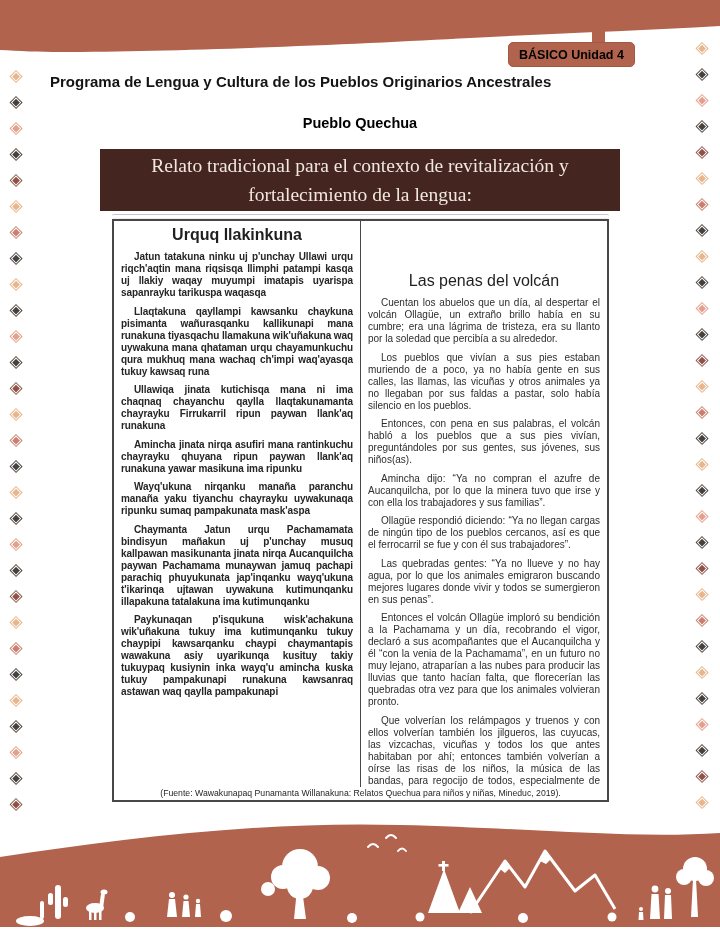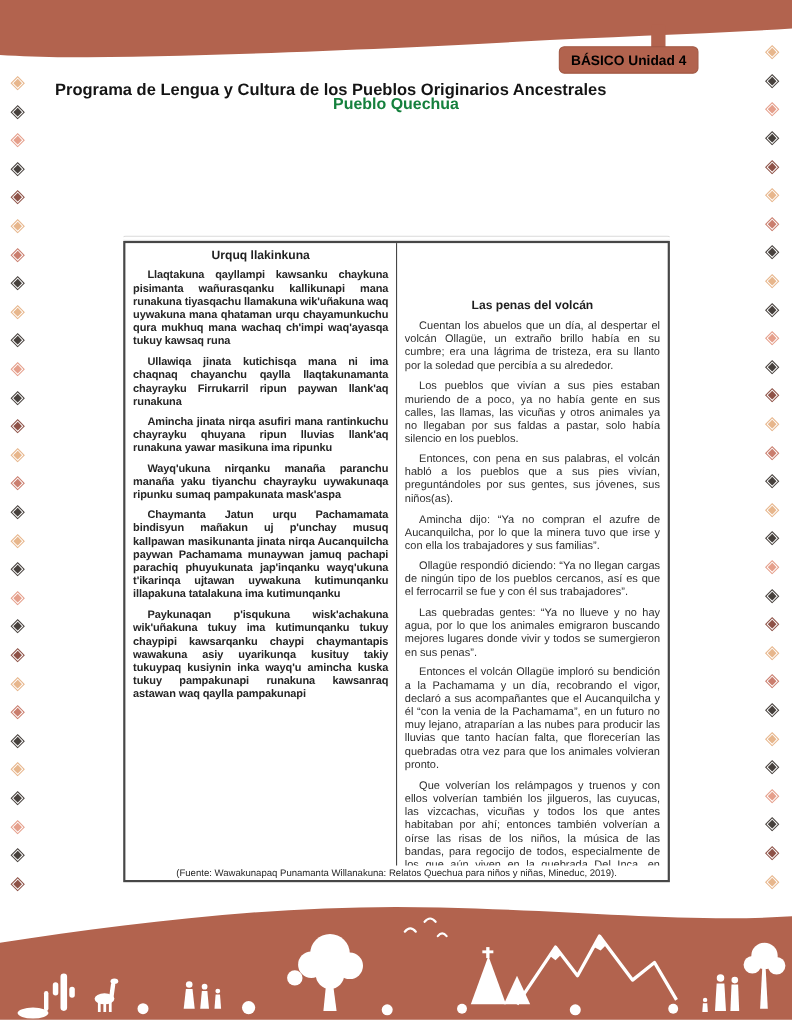--- a/index.html
+++ b/index.html
@@ -11,42 +11,42 @@
 
   
   .badge-tab{position:absolute;top:22px;left:592px;width:13px;height:24px;background:#b2634e;border-radius:3px;}
   .badge{position:absolute;top:42px;left:508px;width:127px;height:25px;background:#b2634e;
          border:1px solid #a15844;border-radius:5px;color:#000000;font-weight:bold;font-size:12.5px;
          display:flex;align-items:center;justify-content:center;box-sizing:border-box;}
 
   
   .title1{position:absolute;top:73px;left:50px;right:50px;
           font-size:15px;font-weight:bold;color:#141414;}
-  .title2{position:absolute;top:87px;left:50px;right:50px;text-align:center;
-          font-size:14.5px;font-weight:bold;color:#15803d;}
+  .title2{position:absolute;top:115px;left:50px;right:50px;text-align:center;
+          font-size:14.5px;font-weight:bold;color:#000000;}
 
   
   .banner{position:absolute;top:149px;left:100px;width:520px;height:62px;background:#452520;
           color:#f1e8de;font-family:"Liberation Serif", serif;font-size:19.5px;line-height:1.5;
           display:flex;align-items:center;justify-content:center;text-align:center;
           padding:0 28px;box-sizing:border-box;}
 
   .hr-line{position:absolute;top:214px;left:112px;width:497px;height:3px;
            border-top:1px solid #c6c6c6;border-bottom:1px solid #eeeeee;border-radius:2px;}
 
   
   .story-table{position:absolute;top:219px;left:112px;width:497px;height:583px;
                border:2px solid #474747;box-sizing:border-box;background:#fff;
                display:flex;flex-direction:column;}
   .cols{flex:1;display:flex;overflow:hidden;}
   .col{flex:1;padding:3px 7px 0 7px;box-sizing:border-box;overflow:hidden;}
   .col-left{border-right:1.5px solid #474747;}
-  .col h4{margin:2px 0 7px;text-align:center;font-size:11px;color:#1f1f1f;}
+  .col h4{margin:2px 0 7px;text-align:center;font-size:16px;color:#1f1f1f;}
   .col-left h4{font-weight:bold;}
-  .col-right h4{font-weight:bold;margin-top:48px;}
+  .col-right h4{font-weight:normal;margin-top:48px;}
   .col p{margin:0 0 6.5px;font-size:10px;line-height:1.2;text-align:justify;
          text-indent:13px;color:#2d2d2d;}
   .col-left p{font-weight:bold;color:#262626;letter-spacing:-0.1px;}
   .source-row{font-size:8.7px;text-align:center;padding:1px 3px 2px;color:#1f1f1f;}
 
   
   .strip{position:absolute;width:18px;display:flex;flex-direction:column;align-items:center;
          overflow:hidden;font-family:"DejaVu Sans", sans-serif;}
   .strip-left{left:7px;top:62px;height:756px;}
   .strip-right{left:693px;top:34px;height:784px;}
@@ -65,20 +65,23 @@
   </svg>
 
   <div class="badge-tab"></div>
   <div class="badge">
     <span>BÁSICO Unidad 4</span>
   </div>
 
   <div class="title1">Programa de Lengua y Cultura de los Pueblos Originarios Ancestrales</div>
   <div class="title2">Pueblo Quechua</div>
 
+  <div class="banner">
+    <span>Relato tradicional para el contexto de revitalización y fortalecimiento de la lengua:</span>
+  </div>
   <div class="hr-line"></div>
 
   <div class="strip strip-left">
       <span style="color: rgb(231, 182, 140);">◈</span>
       <span style="color: rgb(71, 65, 61);">◈</span>
       <span style="color: rgb(229, 159, 139);">◈</span>
       <span style="color: rgb(71, 65, 61);">◈</span>
       <span style="color: rgb(142, 82, 71);">◈</span>
       <span style="color: rgb(231, 182, 140);">◈</span>
       <span style="color: rgb(202, 126, 110);">◈</span>
@@ -136,23 +139,24 @@
       <span style="color: rgb(229, 159, 139);">◈</span>
       <span style="color: rgb(71, 65, 61);">◈</span>
       <span style="color: rgb(142, 82, 71);">◈</span>
       <span style="color: rgb(231, 182, 140);">◈</span>
     </div>
 
   <div class="story-table">
     <div class="cols">
       <div class="col col-left">
         <h4>Urquq llakinkuna</h4>
+        <p>Jatun tatakuna ninku uj p'unchay Ullawi urqu riqch'aqtin mana riqsisqa llimphi patampi kasqa uj llakiy waqay muyumpi imatapis uyarispa sapanrayku tarikuspa waqasqa</p>
         <p>Llaqtakuna qayllampi kawsanku chaykuna pisimanta wañurasqanku kallikunapi mana runakuna tiyasqachu llamakuna wik'uñakuna waq uywakuna mana qhataman urqu chayamunkuchu qura mukhuq mana wachaq ch'impi waq'ayasqa tukuy kawsaq runa</p>
         <p>Ullawiqa jinata kutichisqa mana ni ima chaqnaq chayanchu qaylla llaqtakunamanta chayrayku Firrukarril ripun paywan llank'aq runakuna</p>
-        <p>Amincha jinata nirqa asufiri mana rantinkuchu chayrayku qhuyana ripun lluvias llank'aq runakuna yawar masikuna ima ripunku</p>
+        <p>Amincha jinata nirqa asufiri mana rantinkuchu chayrayku qhuyana ripun paywan llank'aq runakuna yawar masikuna ima ripunku</p>
         <p>Wayq'ukuna nirqanku manaña paranchu manaña yaku tiyanchu chayrayku uywakunaqa ripunku sumaq pampakunata mask'aspa</p>
         <p>Chaymanta Jatun urqu Pachamamata bindisyun mañakun uj p'unchay musuq kallpawan masikunanta jinata nirqa Aucanquilcha paywan Pachamama munaywan jamuq pachapi parachiq phuyukunata jap'inqanku wayq'ukuna t'ikarinqa ujtawan uywakuna kutimunqanku illapakuna tatalakuna ima kutimunqanku</p>
         <p>Paykunaqan p'isqukuna wisk'achakuna wik'uñakuna tukuy ima kutimunqanku tukuy chaypipi kawsarqanku chaypi chaymantapis wawakuna asiy uyarikunqa kusituy takiy tukuypaq kusiynin inka wayq'u amincha kuska tukuy pampakunapi runakuna kawsanraq astawan waq qaylla pampakunapi</p>
       </div>
       <div class="col col-right">
         <h4>Las penas del volcán</h4>
         <p>Cuentan los abuelos que un día, al despertar el volcán Ollagüe, un extraño brillo había en su cumbre; era una lágrima de tristeza, era su llanto por la soledad que percibía a su alrededor.</p>
         <p>Los pueblos que vivían a sus pies estaban muriendo de a poco, ya no había gente en sus calles, las llamas, las vicuñas y otros animales ya no llegaban por sus faldas a pastar, solo había silencio en los pueblos.</p>
         <p>Entonces, con pena en sus palabras, el volcán habló a los pueblos que a sus pies vivían, preguntándoles por sus gentes, sus jóvenes, sus niños(as).</p>
         <p>Amincha dijo: “Ya no compran el azufre de Aucanquilcha, por lo que la minera tuvo que irse y con ella los trabajadores y sus familias”.</p>

